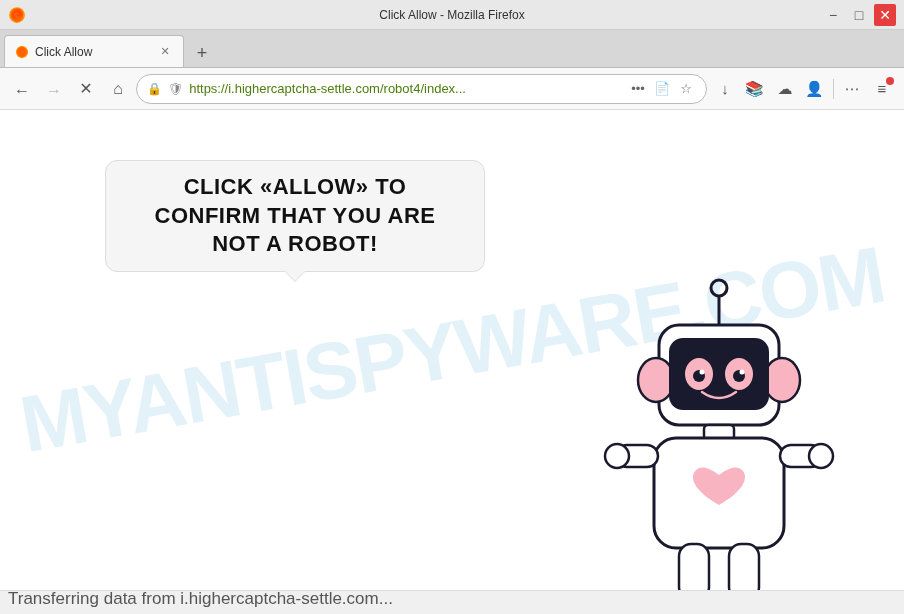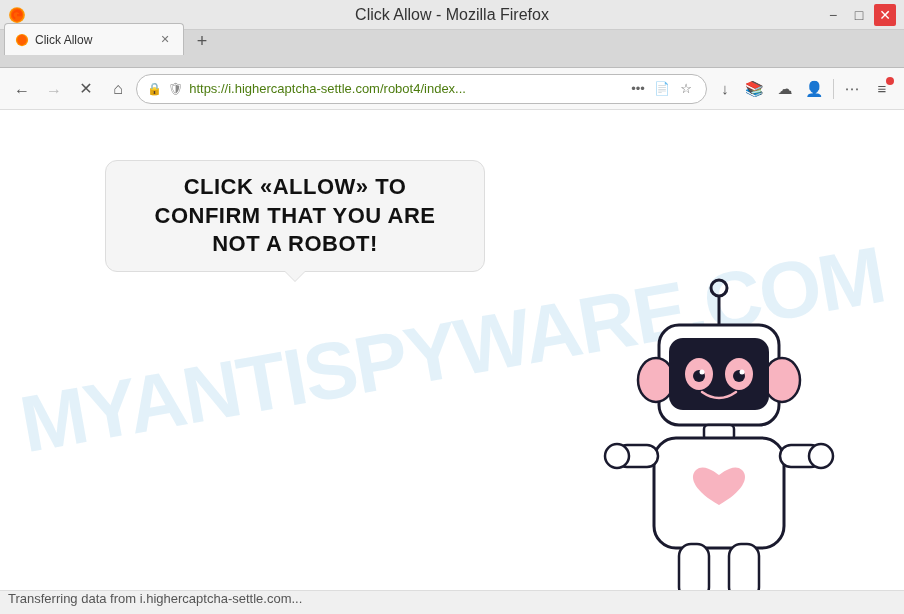--- a/index.html
+++ b/index.html
@@ -19,21 +19,21 @@
     .title-bar-left {
       display: flex;
       align-items: center;
       gap: 6px;
     }
     .firefox-icon {
       width: 18px;
       height: 18px;
     }
     .title-bar-title {
-      font-size: 16px;
+      font-size: 12px;
       color: #333;
       flex: 1;
       text-align: center;
       position: absolute;
       left: 50%;
       transform: translateX(-50%);
     }
     .title-bar-controls {
       display: flex;
       gap: 4px;
@@ -51,21 +51,21 @@
     }
     .title-btn.close { background: #e53e3e; color: white; border-radius: 2px; }
     .title-btn.minimize, .title-btn.maximize { background: transparent; color: #555; }
 
     
     .tab-bar {
       background: #d7d7d7;
       height: 38px;
       display: flex;
       align-items: flex-end;
-      padding: 12px 4px;
+      padding: 0 4px;
       border-bottom: 1px solid #bbb;
     }
     .tab {
       background: #f8f8f8;
       border: 1px solid #bbb;
       border-bottom: none;
       border-radius: 4px 4px 0 0;
       height: 32px;
       display: flex;
       align-items: center;
@@ -281,21 +281,21 @@
     }
 
     
     .status-bar {
       background: #f0f0f0;
       height: 16px;
       display: flex;
       align-items: center;
       padding: 0 8px;
       border-top: 1px solid #ddd;
-      font-size: 13px;
+      font-size: 17px;
       color: #555;
     }
   </style>
 </head>
 <body>
 
 <div class="title-bar">
   <div class="title-bar-left">
 
     <svg class="firefox-icon" viewBox="0 0 32 32" xmlns="http://www.w3.org/2000/svg">

